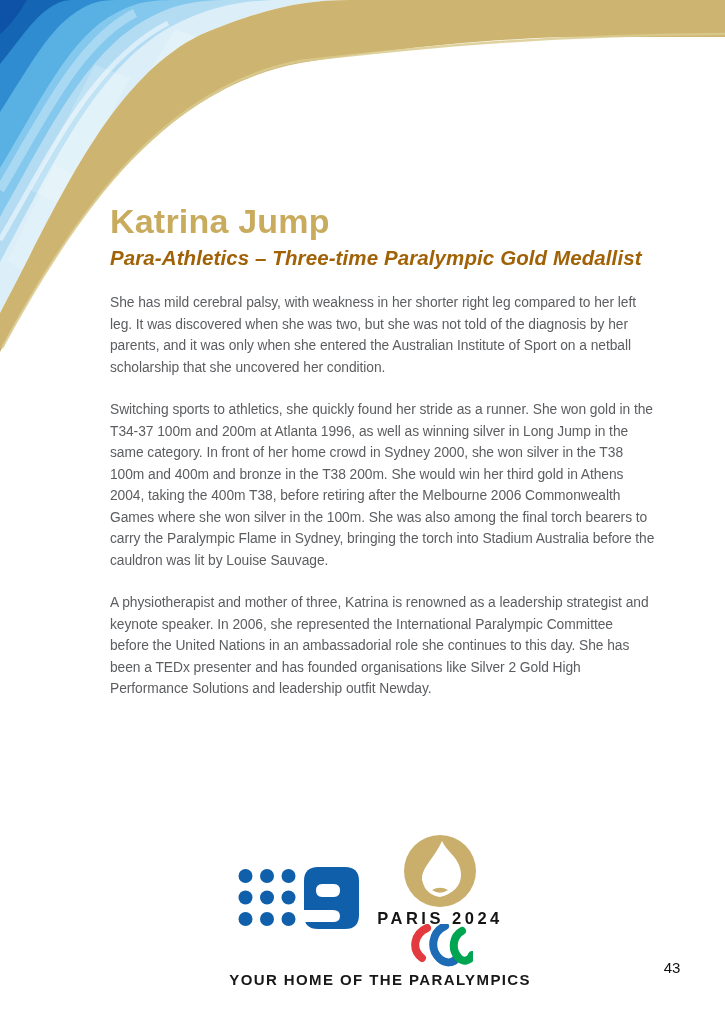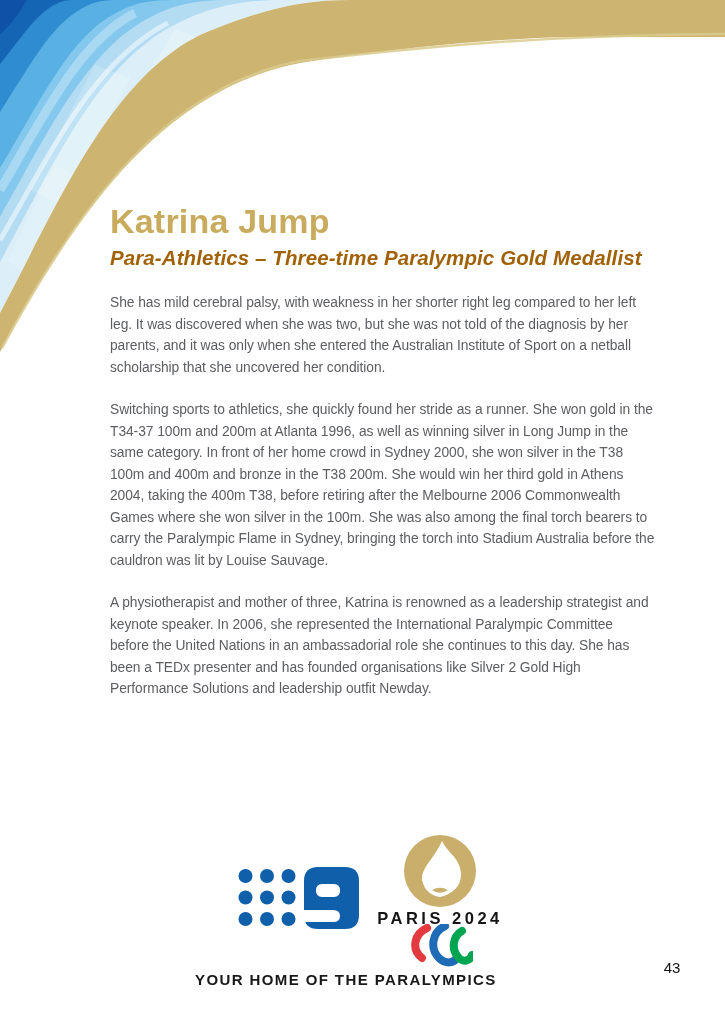--- a/index.html
+++ b/index.html
@@ -43,21 +43,21 @@
   .paris-wordmark {
     position: absolute; left: 330px; top: 901px; width: 220px;
     text-align: center;
     font-size: 16.5px; font-weight: 700; letter-spacing: 3.5px;
     color: #151515;
     margin-top: 8px;
   }
   .agitos { position: absolute; left: 407px; top: 924px; width: 66px; height: 44px; }
   .tagline {
     position: absolute; left: 195px; top: 971px; width: 336px;
-    text-align: left;
+    text-align: right;
     font-size: 15px; font-weight: 700; letter-spacing: 1.4px;
     color: #181818;
     white-space: nowrap;
   }
   .page-number {
     position: absolute; left: 650px; top: 959px; width: 44px;
     text-align: center;
     font-size: 15px; font-weight: 400; color: #111111;
   }
 </style>

